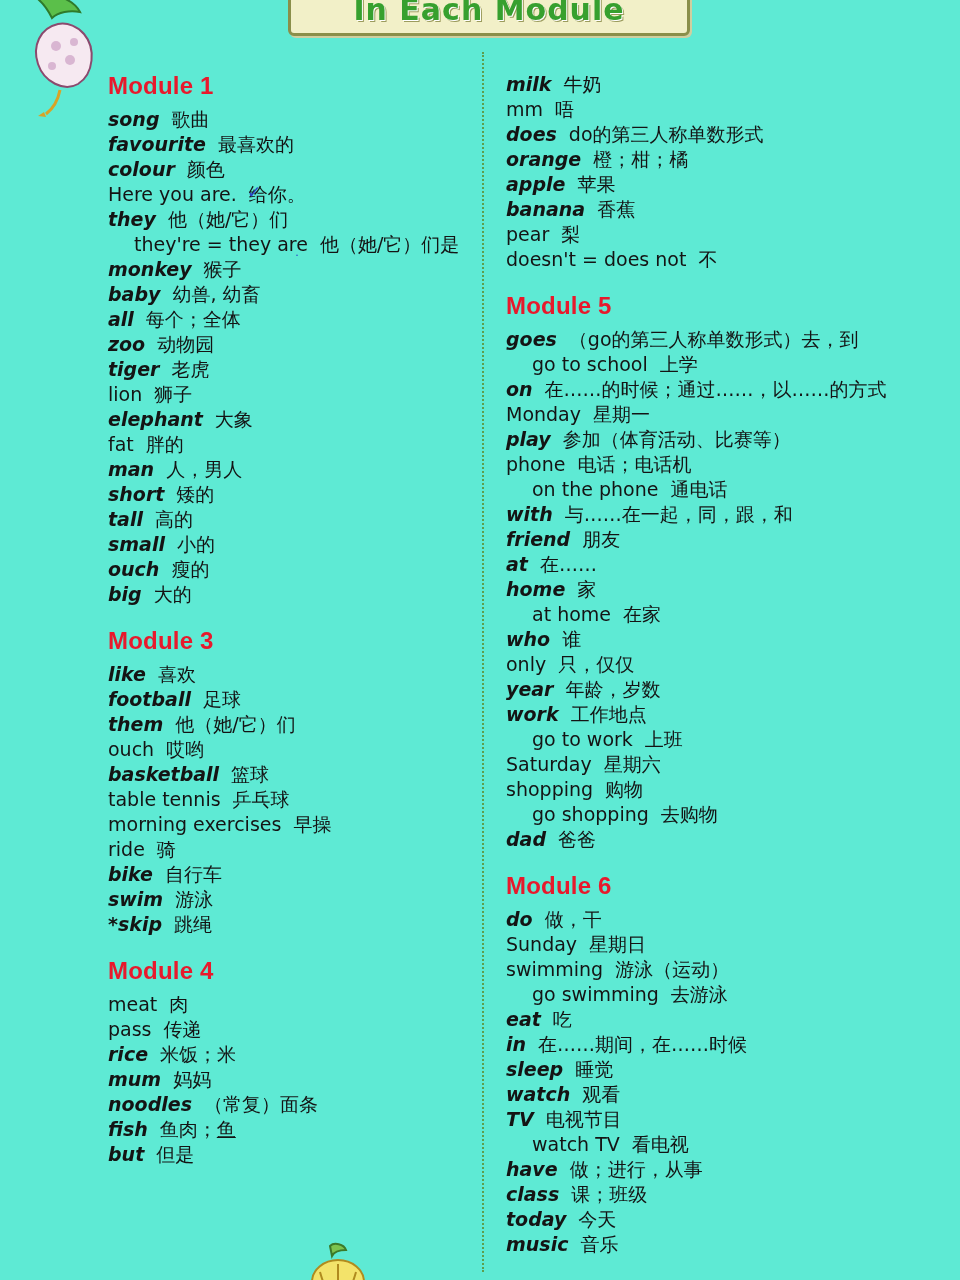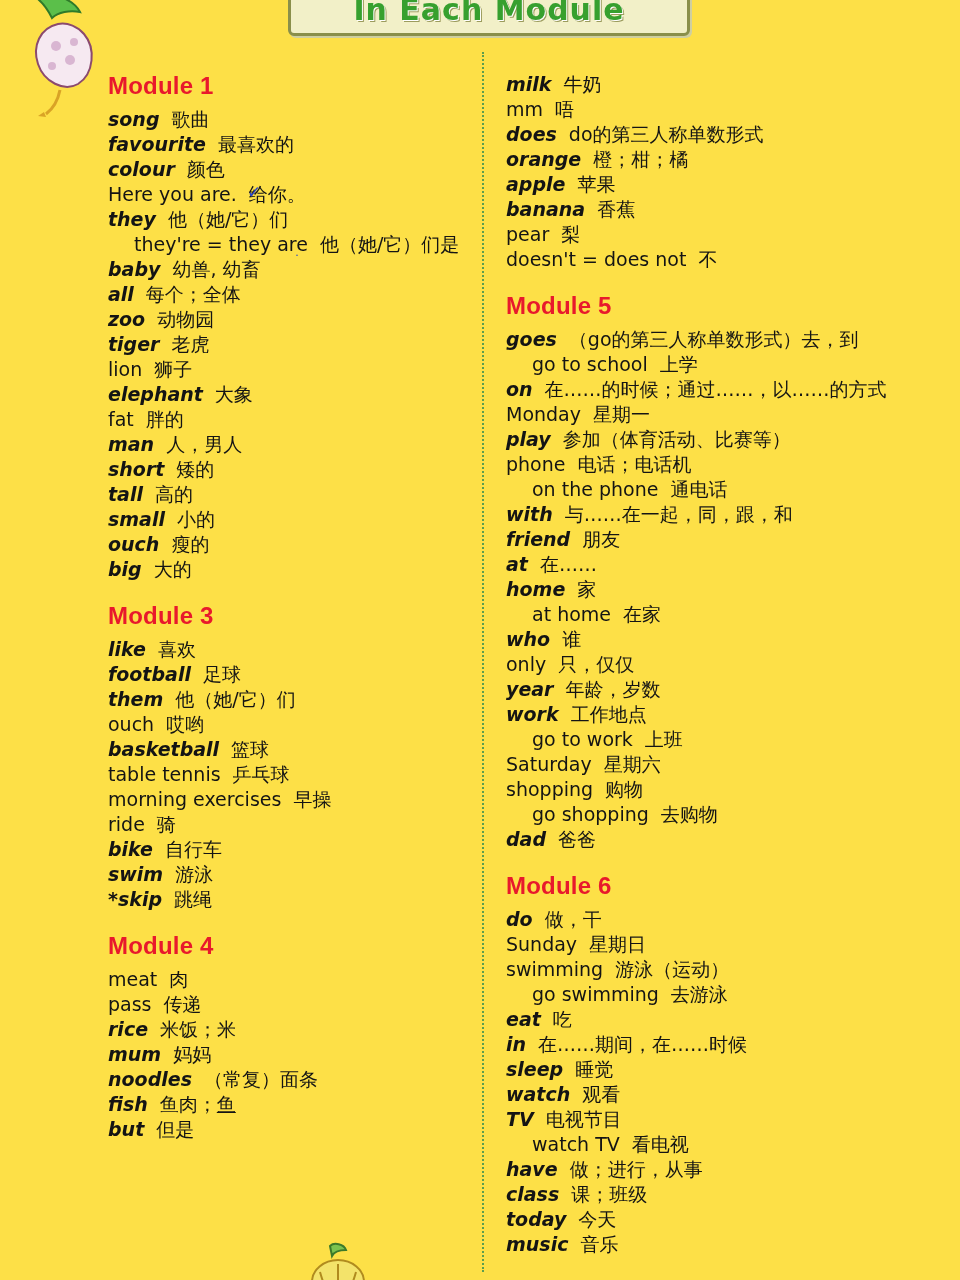--- a/index.html
+++ b/index.html
@@ -11,21 +11,21 @@
     width: 960px;
     height: 1280px;
     position: relative;
     font-family: "Liberation Sans", sans-serif;
     overflow: hidden;
   }
   .page {
     position: relative;
     width: 960px;
     height: 1280px;
-    background: #fde047;
+    background: #5eead4;
   }
 
   
   .banner {
     position: absolute;
     top: -14px;
     left: 288px;
     width: 396px;
     height: 44px;
     background: #f2f0c8;
@@ -158,20 +158,21 @@
         <div class="module-title">Module 1</div>
         <ul class="entries">
           <li class="list-item"><span class="en b">song</span><span class="cn">歌曲</span></li>
           <li class="list-item"><span class="en b">favourite</span><span class="cn">最喜欢的</span></li>
           <li class="list-item"><span class="en b">colour</span><span class="cn">颜色</span></li>
           <li class="list-item"><span class="en">Here you are.</span><span class="cn">给你。</span></li>
         </ul>
         <ul class="entries">
           <li class="list-item"><span class="en b">they</span><span class="cn">他（她/它）们</span></li>
           <li class="list-item indent"><span class="en">they're = they are</span><span class="cn">他（她/它）们是</span></li>
+          <li class="list-item"><span class="en b">monkey</span><span class="cn">猴子</span></li>
           <li class="list-item"><span class="en b">baby</span><span class="cn">幼兽, 幼畜</span></li>
           <li class="list-item"><span class="en b">all</span><span class="cn">每个；全体</span></li>
           <li class="list-item"><span class="en b">zoo</span><span class="cn">动物园</span></li>
           <li class="list-item"><span class="en b">tiger</span><span class="cn">老虎</span></li>
           <li class="list-item"><span class="en">lion</span><span class="cn">狮子</span></li>
           <li class="list-item"><span class="en b">elephant</span><span class="cn">大象</span></li>
           <li class="list-item"><span class="en">fat</span><span class="cn">胖的</span></li>
           <li class="list-item"><span class="en b">man</span><span class="cn">人，男人</span></li>
           <li class="list-item"><span class="en b">short</span><span class="cn">矮的</span></li>
           <li class="list-item"><span class="en b">tall</span><span class="cn">高的</span></li>

